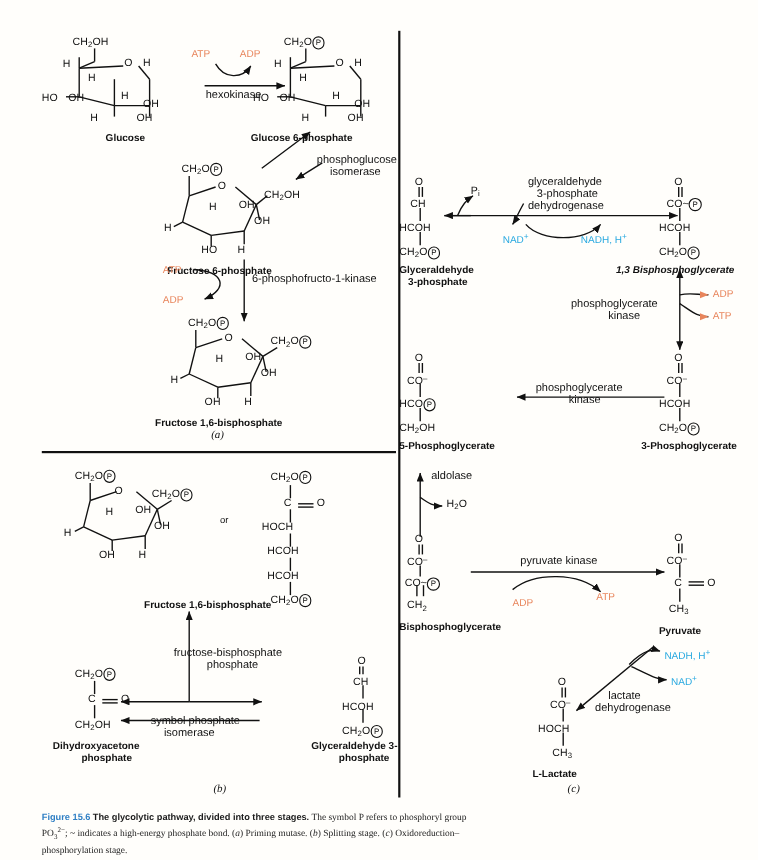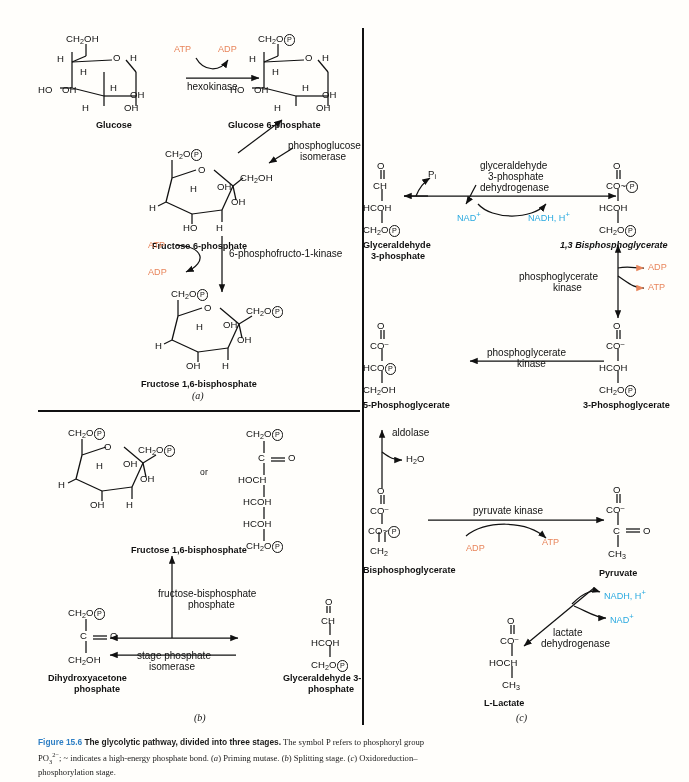--- a/index.html
+++ b/index.html
@@ -357,21 +357,21 @@
   <div class="abs enz" style="left:158px;top:589px;">fructose-bisphosphate</div>
   <div class="abs enz" style="left:188px;top:600px;">phosphate</div>
 
   <div class="abs chem" style="left:68px;top:607px;">CH<sub>2</sub>O<span class="cp">P</span></div>
   <div class="abs chem" style="left:80px;top:630px;">C</div>
   <div class="abs chem" style="left:110px;top:630px;">O</div>
   <div class="abs chem" style="left:68px;top:654px;">CH<sub>2</sub>OH</div>
   <div class="abs name" style="left:48px;top:673px;">Dihydroxyacetone</div>
   <div class="abs name" style="left:74px;top:684px;">phosphate</div>
 
-  <div class="abs enz" style="left:137px;top:651px;">stage phosphate</div>
+  <div class="abs enz" style="left:137px;top:651px;">symbol phosphate</div>
   <div class="abs enz" style="left:149px;top:662px;">isomerase</div>
 
   <div class="abs chem" style="left:325px;top:596px;">O</div>
   <div class="abs chem" style="left:321px;top:615px;">CH</div>
   <div class="abs chem" style="left:311px;top:637px;">HCOH</div>
   <div class="abs chem" style="left:311px;top:659px;">CH<sub>2</sub>O<span class="cp">P</span></div>
   <div class="abs name" style="left:283px;top:673px;">Glyceraldehyde 3-</div>
   <div class="abs name" style="left:308px;top:684px;">phosphate</div>
 
   <div class="abs panlbl" style="left:194px;top:712px;">(b)</div>

